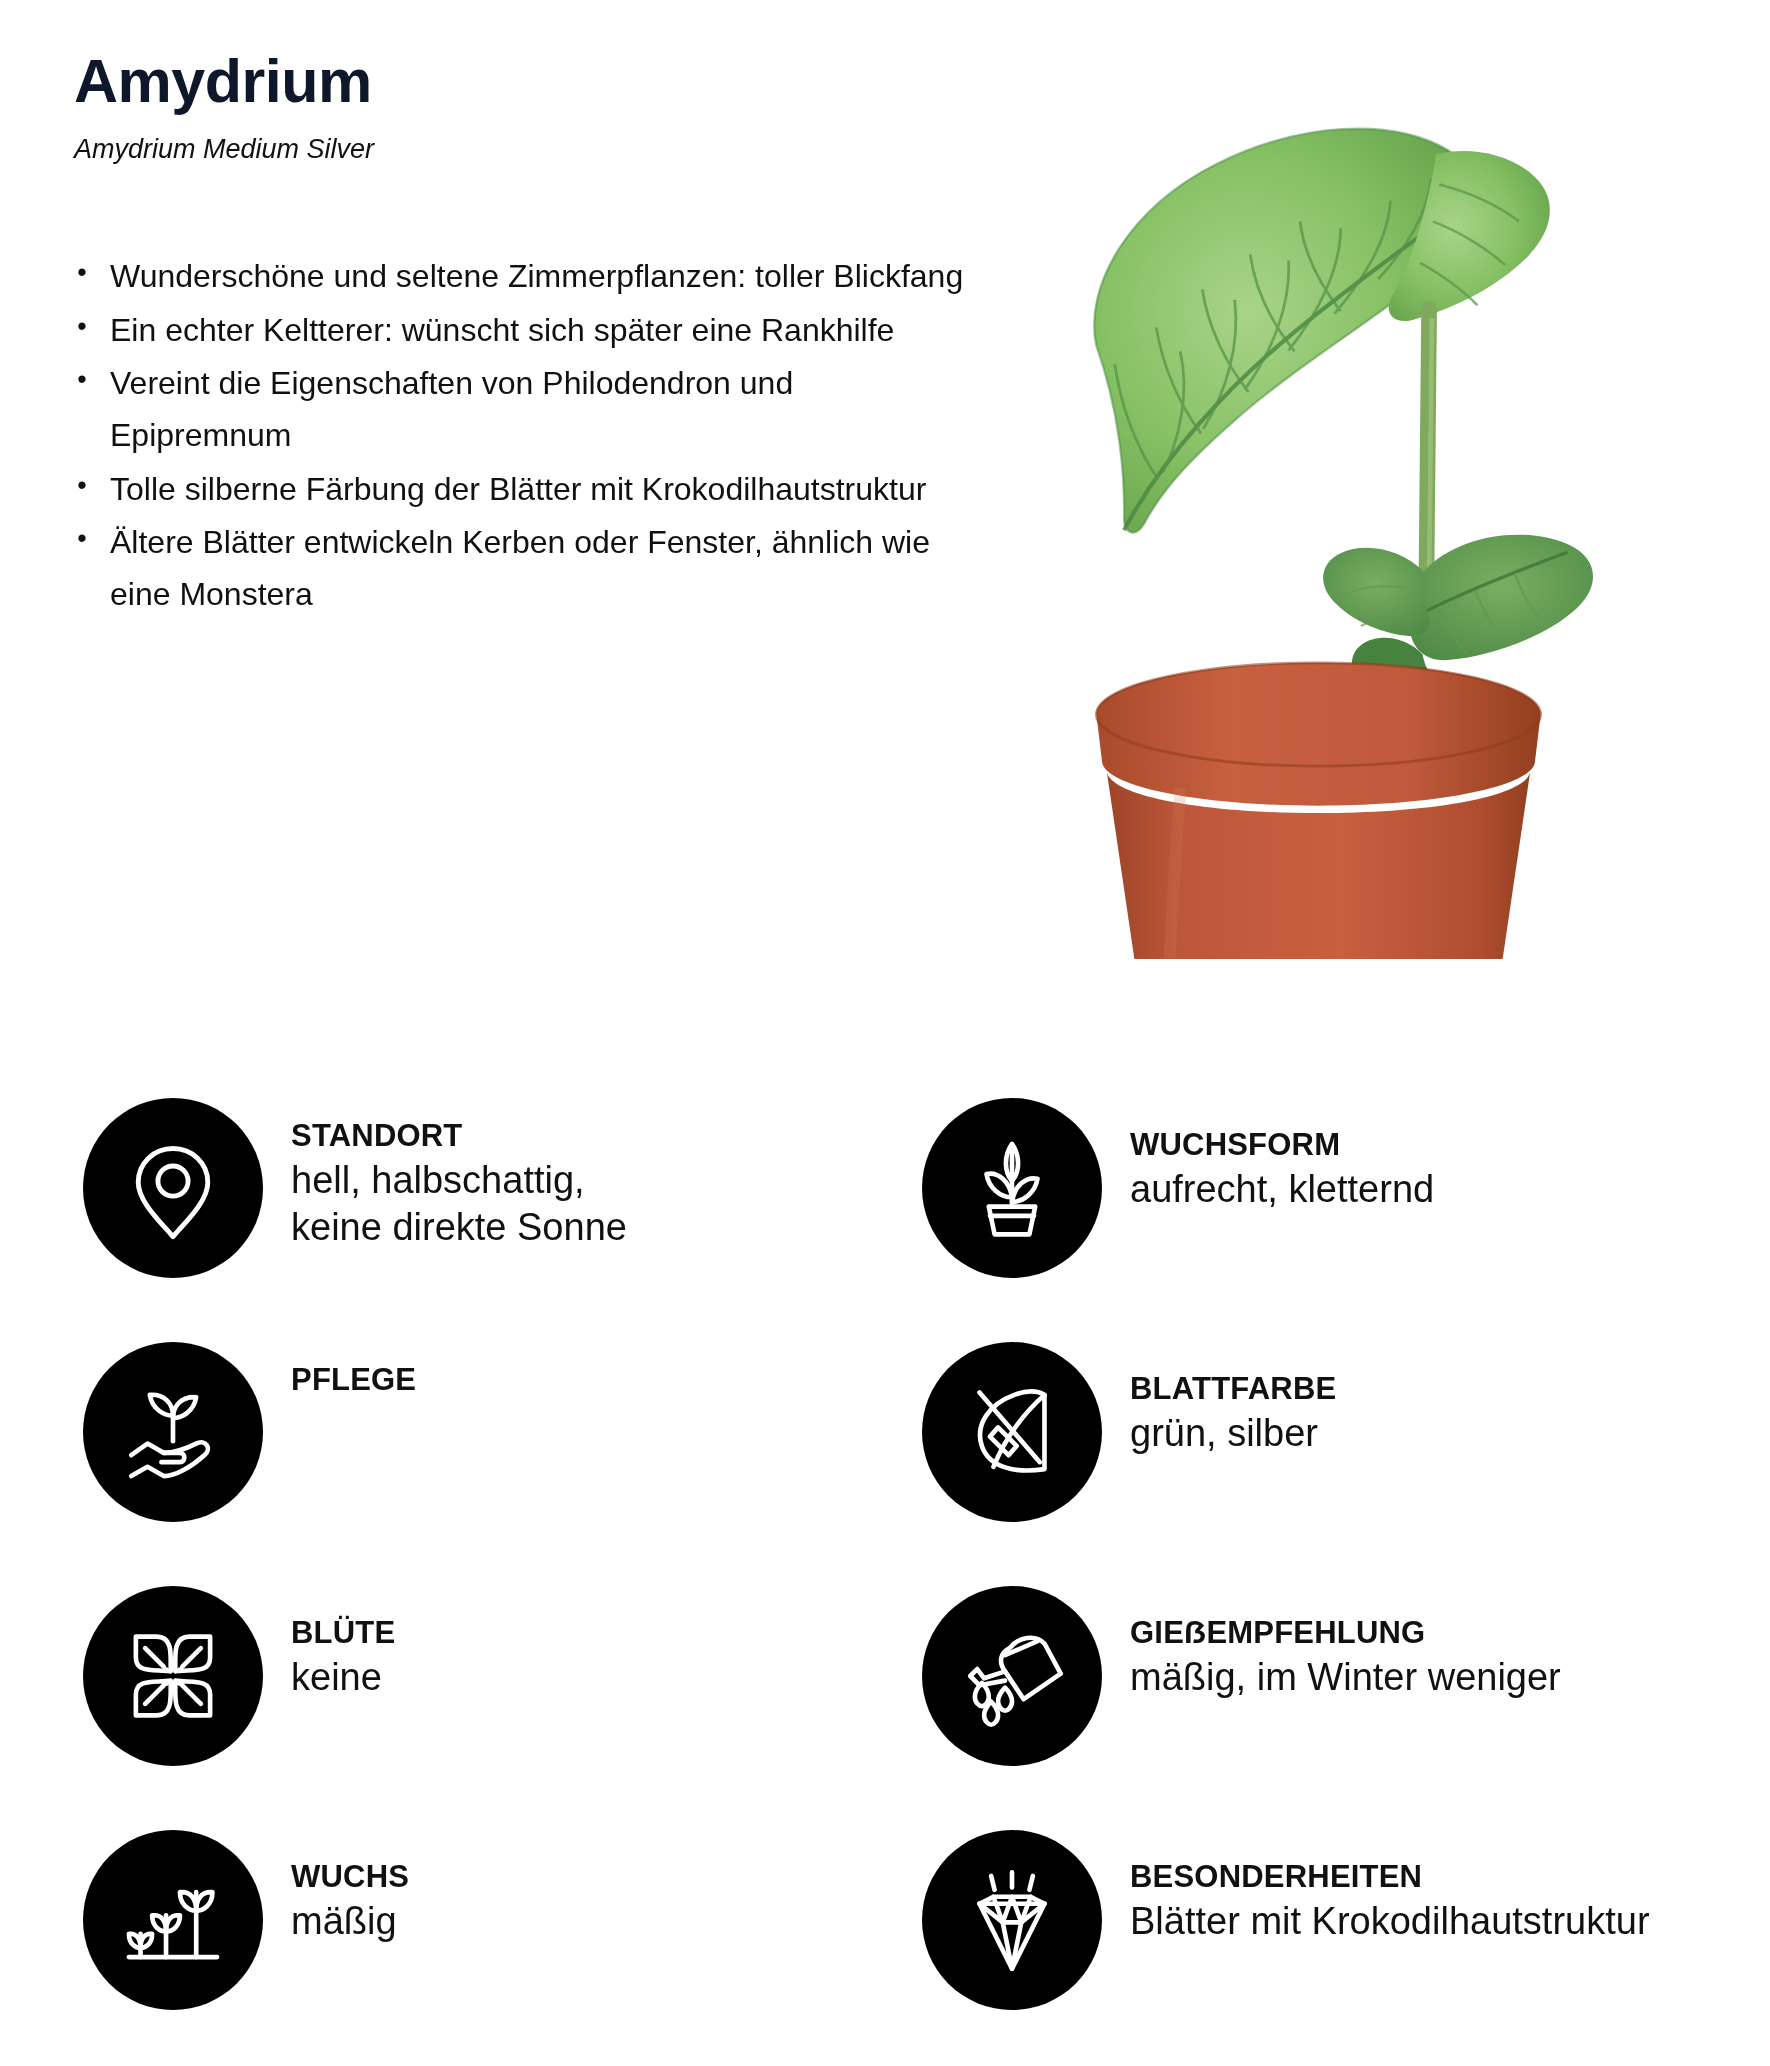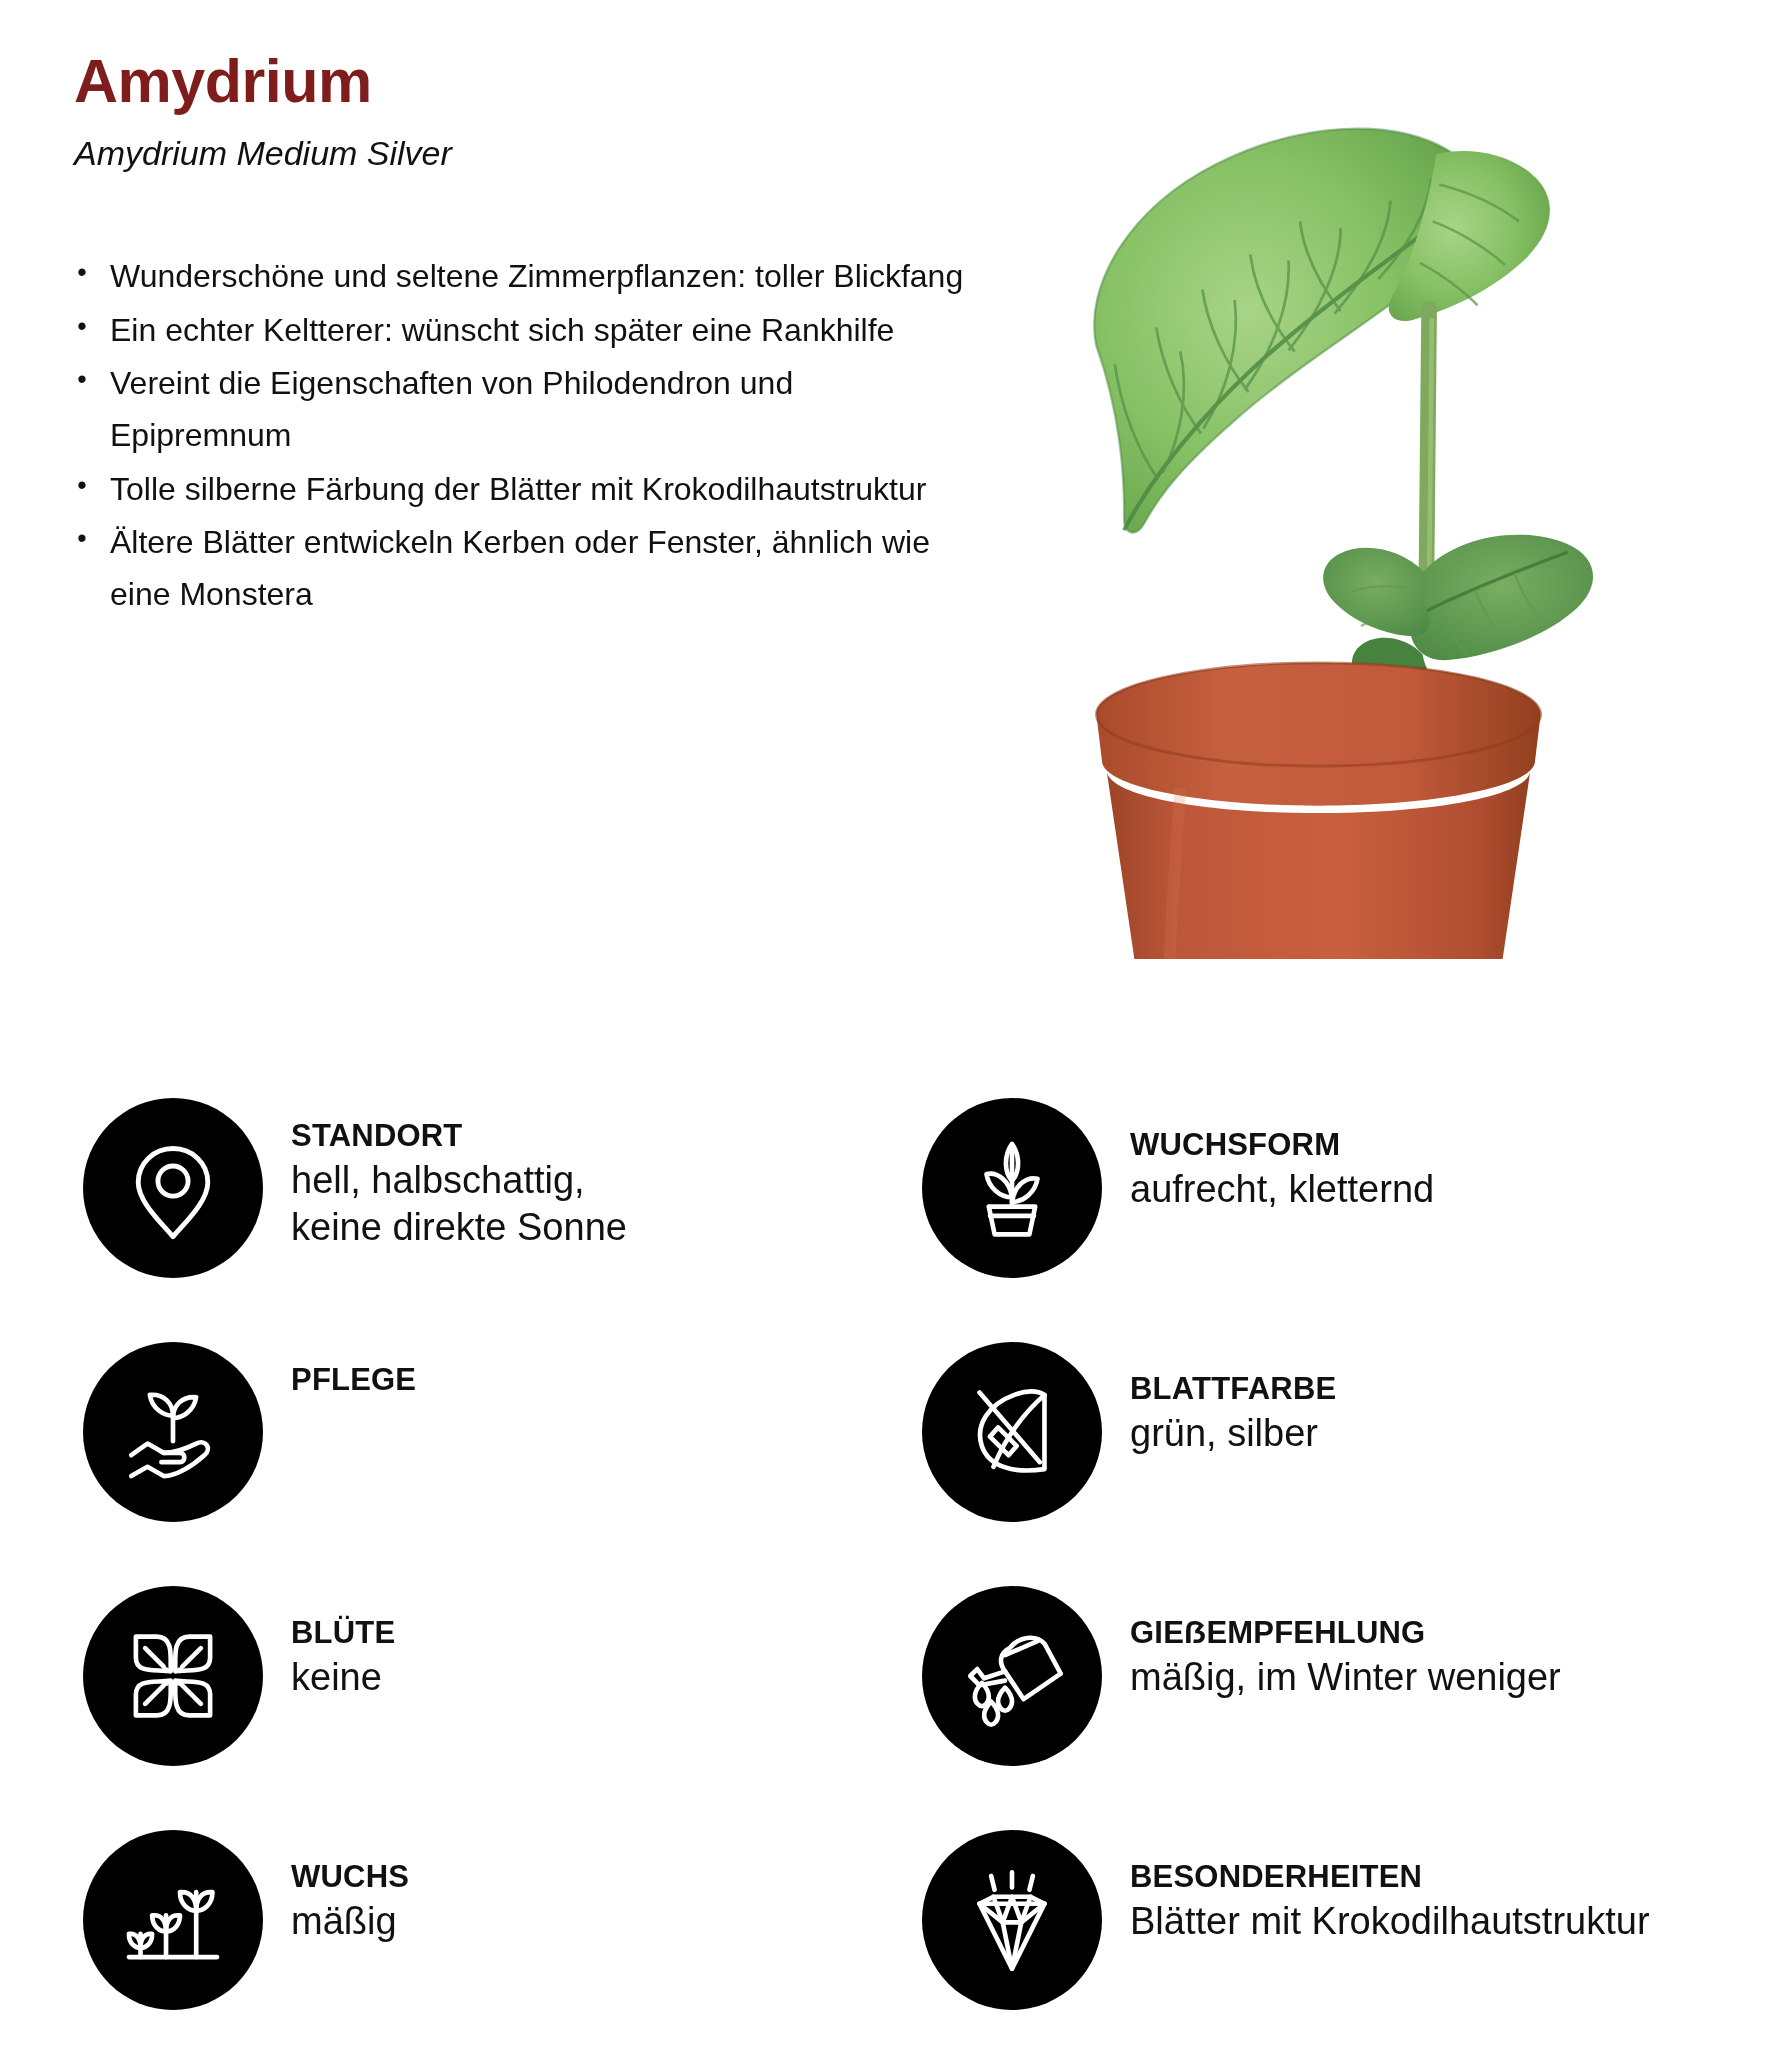--- a/index.html
+++ b/index.html
@@ -10,26 +10,26 @@
     color:#111111;
     position:relative;
     overflow:hidden;
   }
 
   
   .header { position:absolute; left:74px; top:51px; width:932px; }
   .plant-title {
     font-size:61px;
     font-weight:700;
-    color:#7f1d1d;
+    color:#0f172a;
     letter-spacing:-0.5px;
     line-height:1.0;
   }
   .plant-subtitle {
-    font-size:34px;
+    font-size:27px;
     font-style:italic;
     color:#111111;
     margin-top:24px;
     line-height:1.0;
   }
 
   
   .features { position:absolute; left:69px; top:251px; width:904px; }
   .feature-item {
     display:flex;

